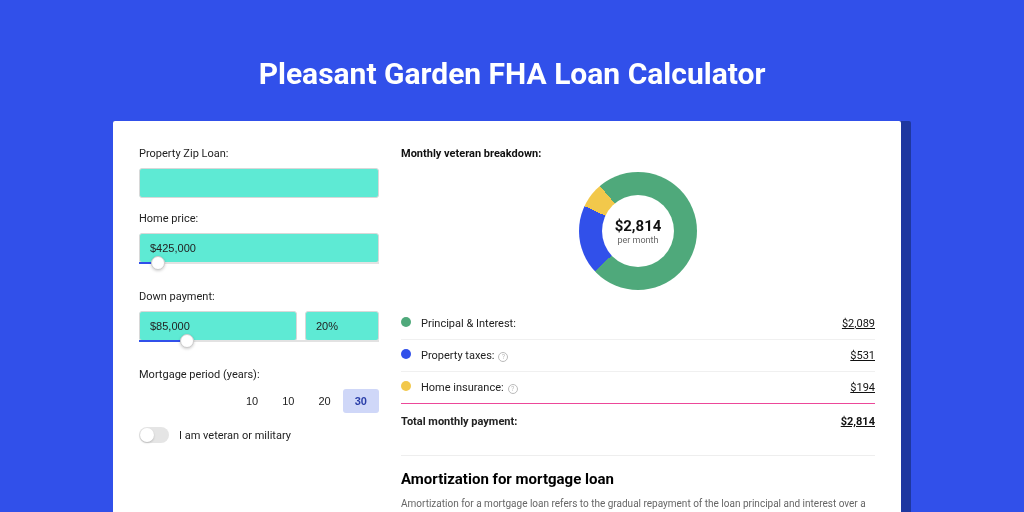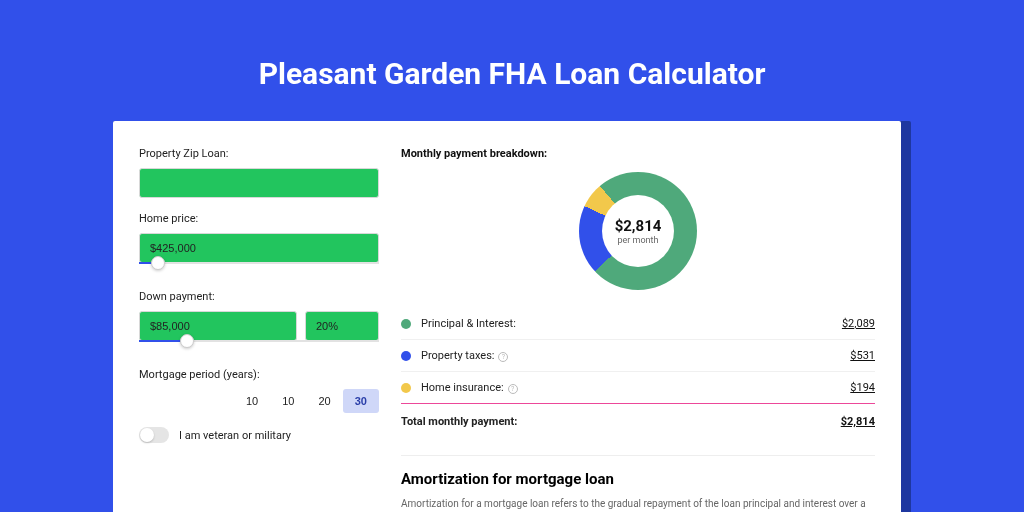--- a/index.html
+++ b/index.html
@@ -45,21 +45,21 @@
     margin-bottom: 8px;
   }
   .input {
     width: 100%;
     height: 30px;
     border: 1px solid #d8d8d8;
     border-radius: 3px;
     padding: 0 10px;
     font-size: 11px;
     color: #222;
-    background: #22c55e;
+    background: #5eead4;
   }
   .row { display: flex; gap: 8px; }
   .row .input { flex: 1; }
   .row .input.pct { width: 74px; flex: 0 0 74px; }
   .slider-wrap {
     position: relative;
     height: 14px;
     margin-top: -1px;
   }
   .slider-track {
@@ -141,21 +141,21 @@
     width: 72px; height: 72px;
     background: #fff;
     border-radius: 50%;
     display: flex;
     flex-direction: column;
     align-items: center;
     justify-content: center;
   }
   .donut-value { font-size: 15px; font-weight: 700; color: #111; }
   .donut-sub { font-size: 9px; color: #666; }
-  .break-row { display: flex; align-items: center; padding: 9px 0; border-top: 1px solid #f0f0f0; }
+  .break-row { display: flex; padding: 9px 0; border-top: 1px solid #f0f0f0; }
   .break-row:first-child { border-top: none; }
   .dot { width: 10px; height: 10px; border-radius: 50%; margin-right: 10px; flex-shrink: 0; }
   .break-label { font-size: 11px; color: #222; flex: 1; }
   .info-icon { display:inline-block; width:10px; height:10px; border:1px solid #bbb; border-radius:50%; font-size:7px; line-height:9px; text-align:center; color:#bbb; margin-left:4px; }
   .break-val { font-size: 11px; color: #111; text-decoration: underline; }
   .break-row.total { border-top: 1px solid #ec4899; padding-top: 11px; }
   .break-row.total .break-label,
   .break-row.total .break-val { font-weight: 700; }
   .amort {
     margin-top: 18px;
@@ -218,21 +218,21 @@
       <div class="toggle-row">
         <div class="toggle">
           <div class="toggle-knob"></div>
         </div>
         <div class="field-label" style="margin:0">I am veteran or military</div>
       </div>
 
     </div>
 
     <div class="right">
-      <div class="right-title">Monthly payment breakdown:</div>
+      <div class="right-title">Monthly veteran breakdown:</div>
 
       <div class="donut-wrap">
         <div class="donut" id="donut" style="background: conic-gradient(from -65deg, rgb(242, 200, 75) 0deg, rgb(242, 200, 75) 24.8188deg, rgb(79, 169, 123) 24.8188deg, rgb(79, 169, 123) 292.068deg, rgb(49, 80, 234) 292.068deg, rgb(49, 80, 234) 360deg);">
           <div class="donut-hole">
             <div class="donut-value">$2,814</div>
             <div class="donut-sub">per month</div>
           </div>
         </div>
       </div>
 

